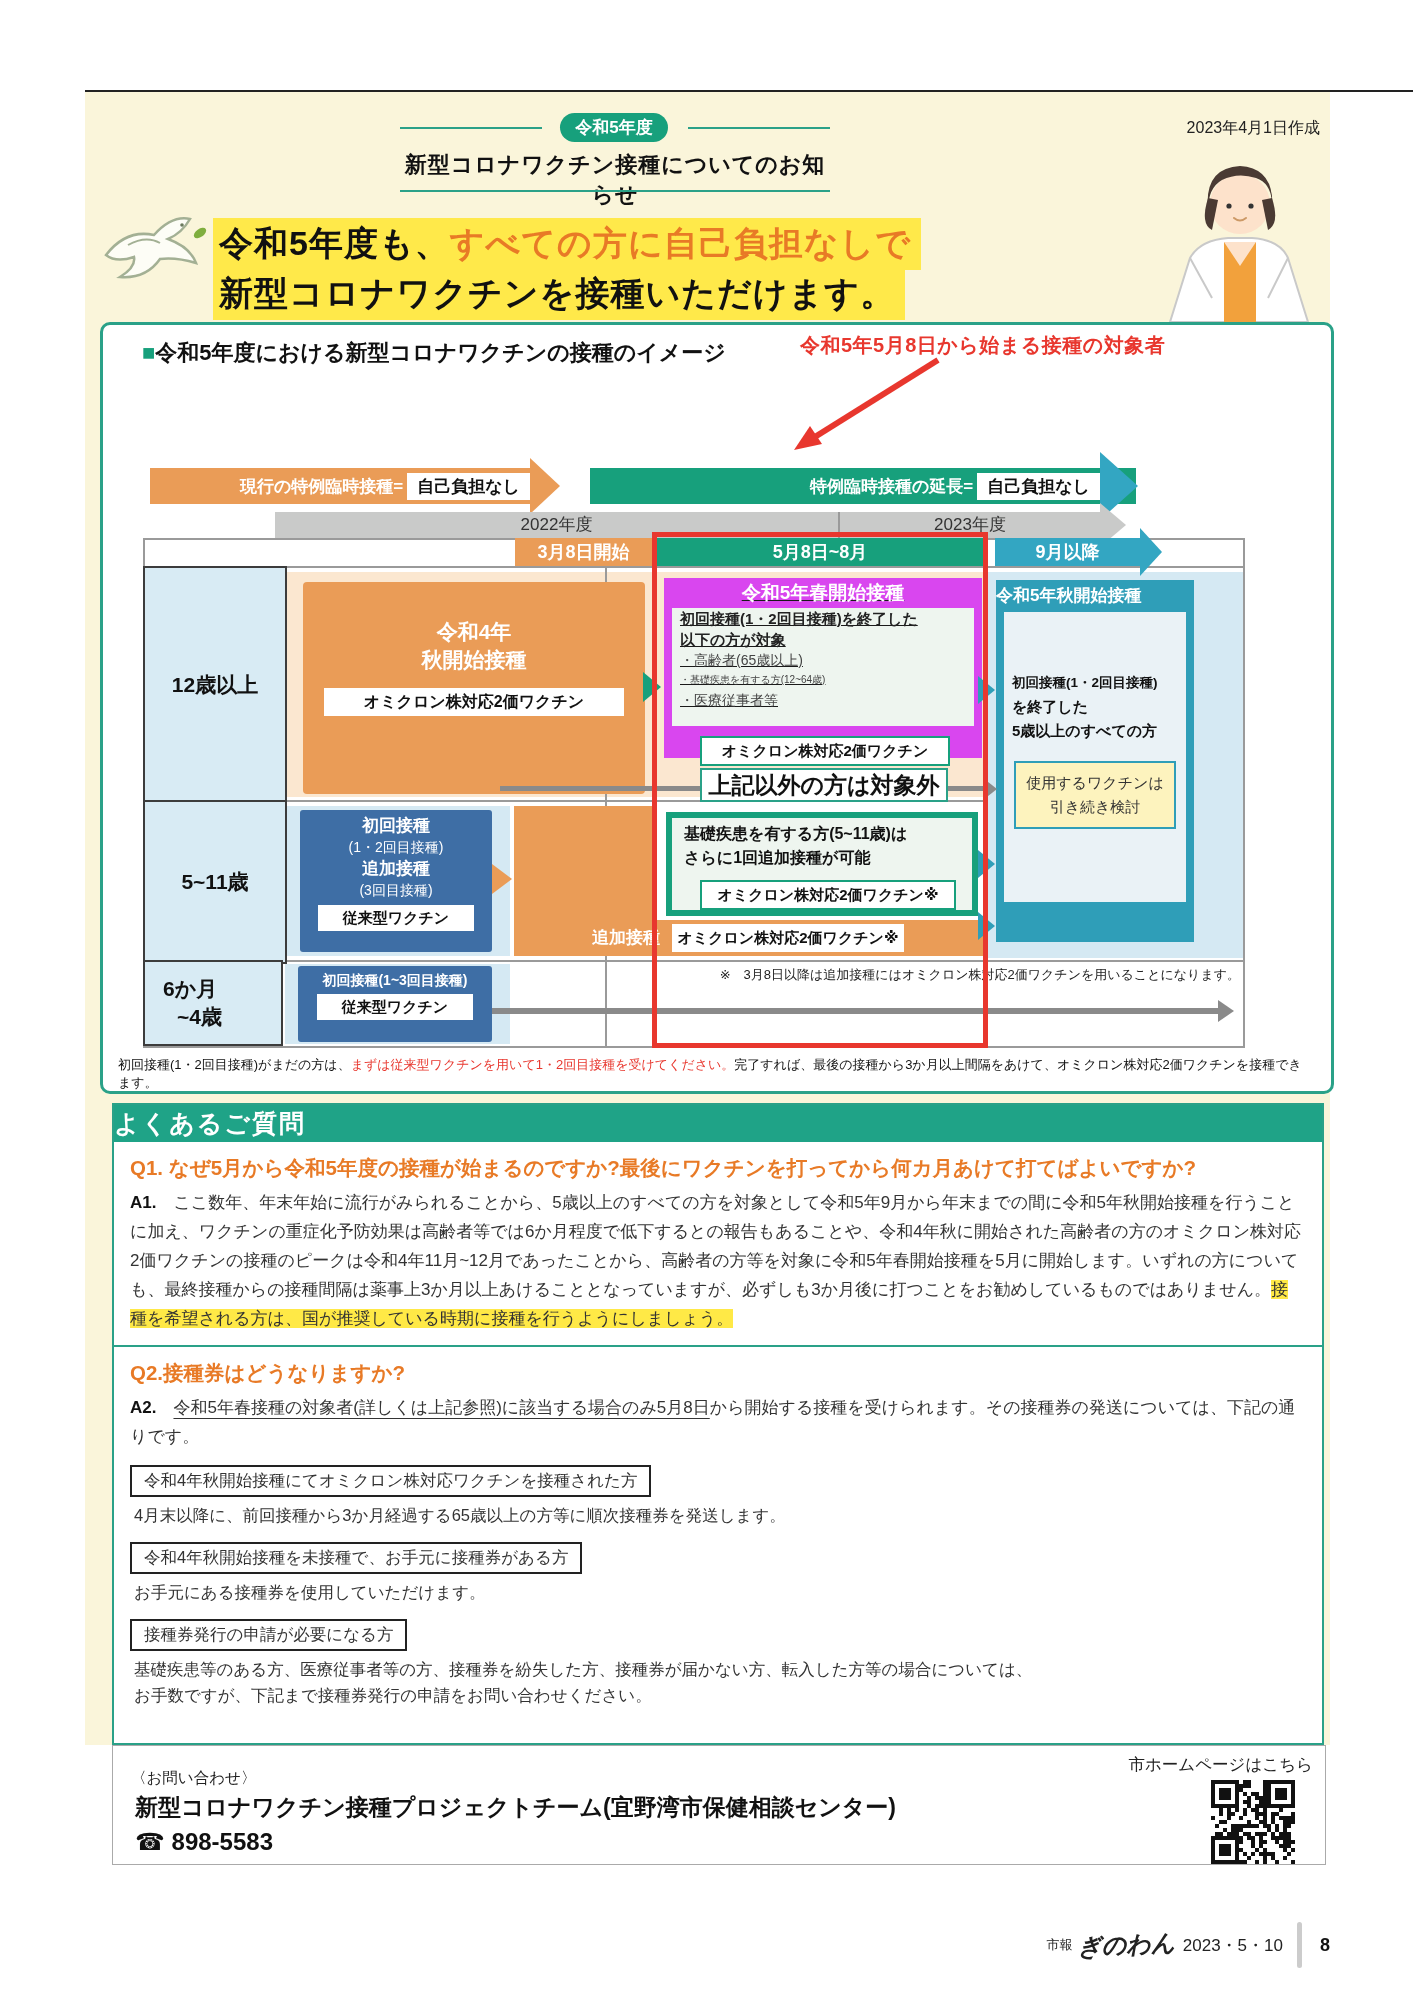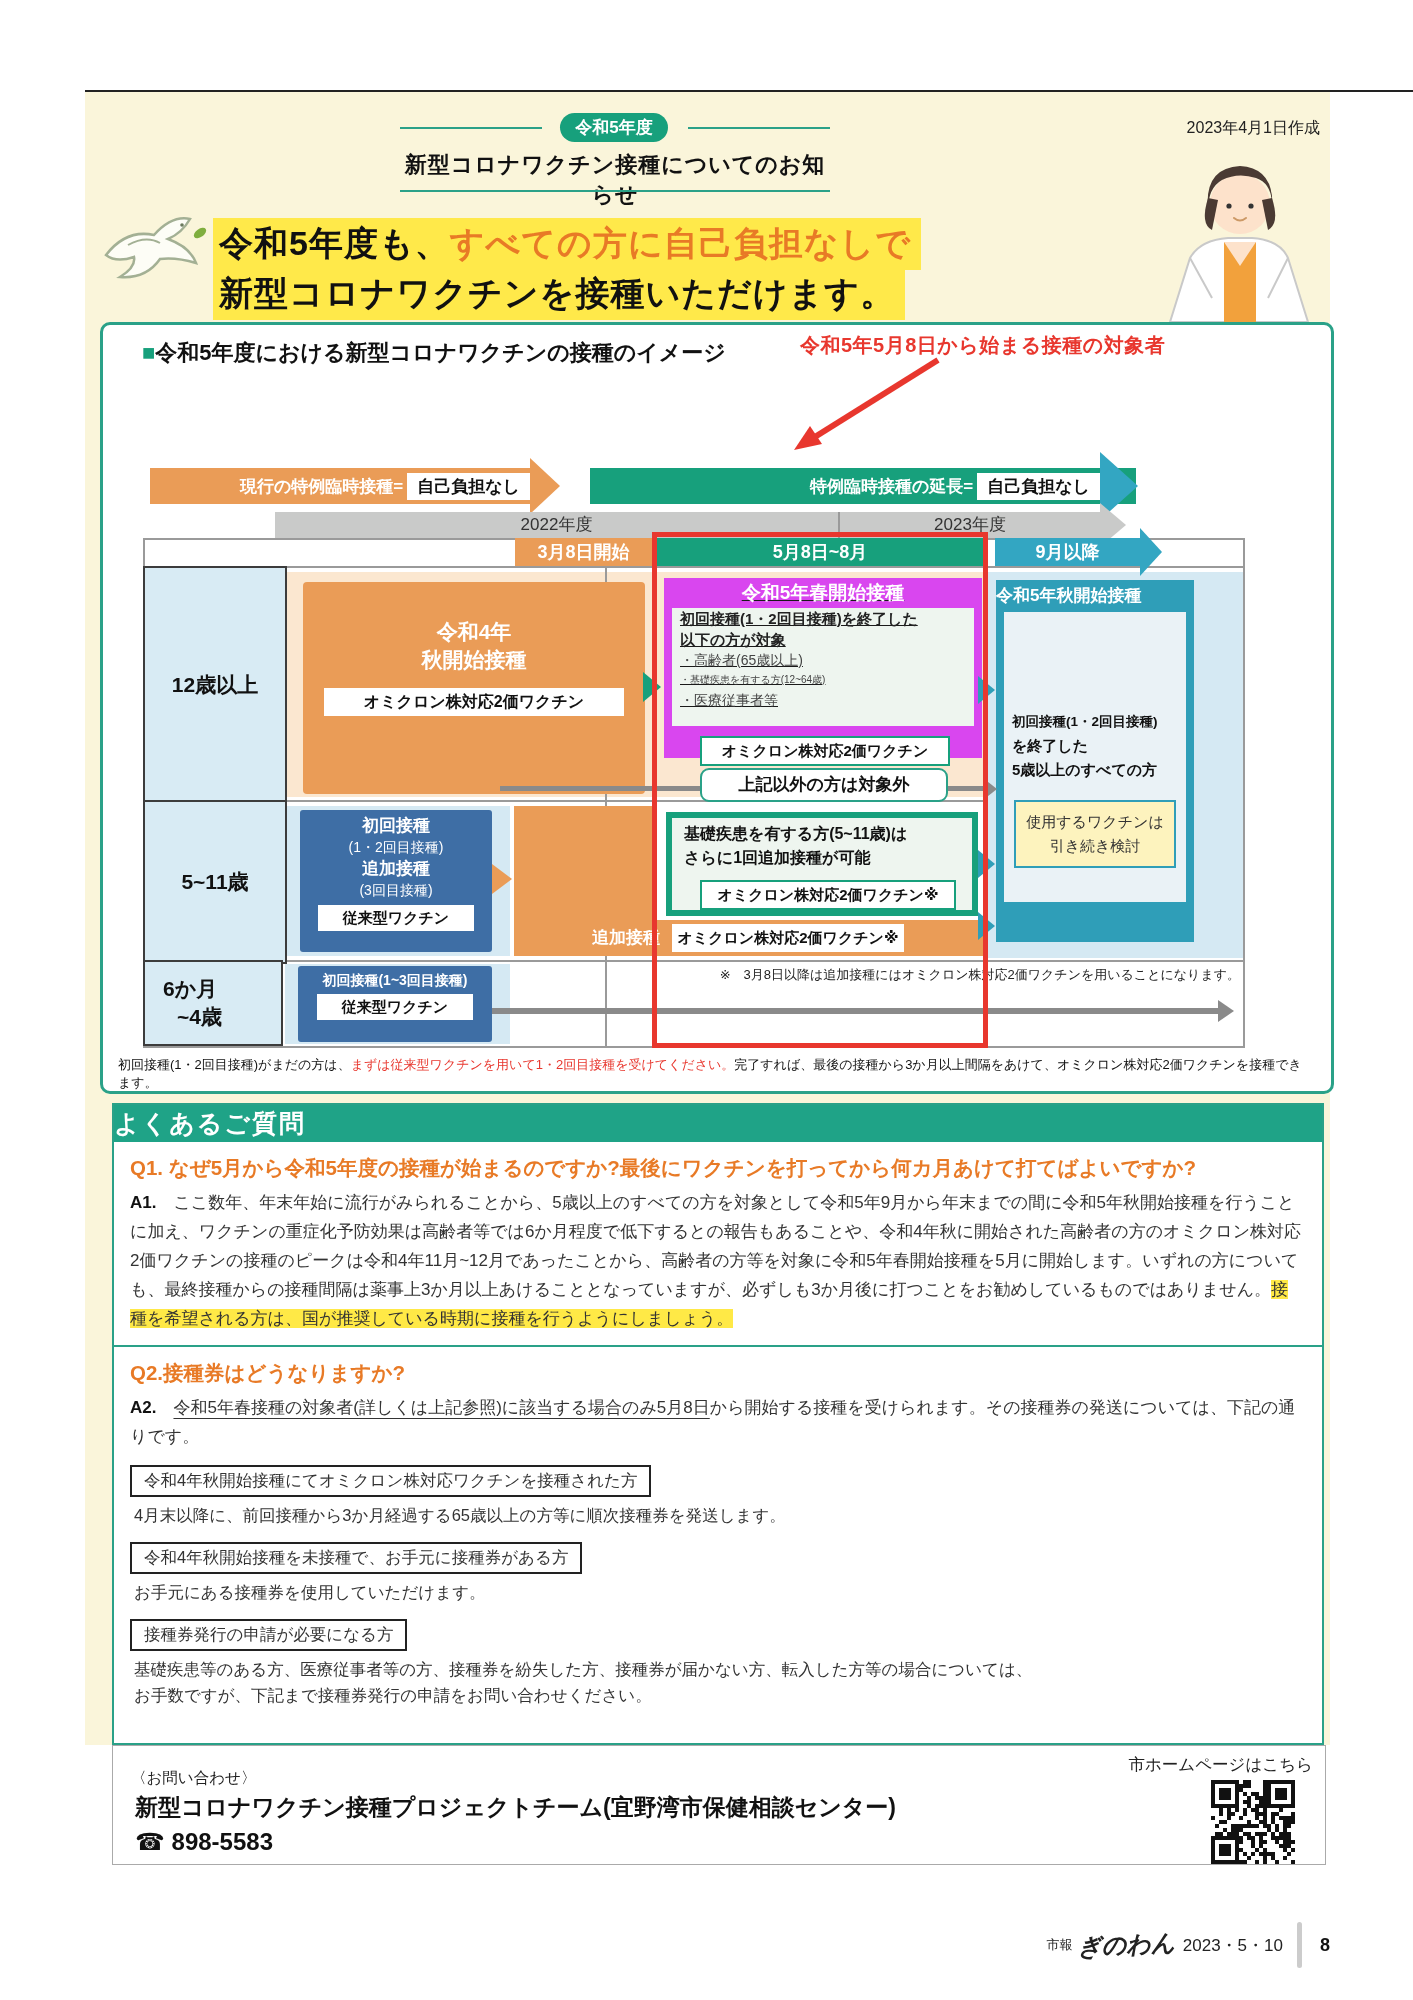--- a/index.html
+++ b/index.html
@@ -186,26 +186,26 @@
       <div class="bold" style="font-size:15px;line-height:21px;">初回接種(1・2回目接種)を終了した</div>
       <div class="bold" style="font-size:15px;line-height:21px;">以下の方が対象</div>
       <div style="font-size:14px;line-height:20px;color:#444;">・高齢者(65歳以上)</div>
       <div style="font-size:10px;line-height:20px;color:#444;">・基礎疾患を有する方(12~64歳)</div>
       <div style="font-size:14px;line-height:20px;color:#444;">・医療従事者等</div>
     </div>
   </div>
   <div class="abs vacc-green" style="left:700px;top:736px;width:246px;font-size:15px;line-height:26px;z-index:5;">オミクロン株対応2価ワクチン</div>
 
   <div class="abs" style="left:500px;top:786px;width:485px;height:5px;background:#8a8a8a;z-index:4;"></div>
-  <div class="abs excl" style="left:700px;top:768px;width:244px;font-size:17px;line-height:30px;z-index:5;border-radius:9px;">上記以外の方は対象外</div>
+  <div class="abs excl" style="left:700px;top:768px;width:244px;font-size:23px;line-height:30px;z-index:5;">上記以外の方は対象外</div>
 
   <div class="abs strip-blue" style="left:988px;top:572px;width:255px;height:386px;z-index:2;"></div>
   <div class="abs autumn" style="left:996px;top:580px;width:198px;height:362px;z-index:4;">
     <div style="color:#fff;font-weight:700;font-size:17px;text-align:left;line-height:32px;border-radius:7px;">令和5年秋開始接種</div>
-    <div class="autumn-inner" style="margin:0 8px;height:290px;box-sizing:border-box;padding-top:98px;">
+    <div class="autumn-inner" style="margin:0 8px;height:290px;box-sizing:border-box;padding-top:59px;">
       <div class="bold" style="font-size:13.5px;line-height:24px;padding-left:8px;">初回接種(1・2回目接種)</div>
       <div class="bold" style="font-size:15px;line-height:24px;padding-left:8px;">を終了した</div>
       <div class="bold" style="font-size:15px;line-height:24px;padding-left:8px;">5歳以上のすべての方</div>
       <div class="yellownote" style="margin:18px 10px 0;padding:8px 0;font-size:15px;line-height:24px;">
         <div>使用するワクチンは</div>
         <div>引き続き検討</div>
       </div>
     </div>
   </div>
   <div class="abs tri" style="left:978px;top:676px;border-width:14px 0 14px 17px;border-color:transparent transparent transparent #2f9eb8;z-index:5;"></div>

